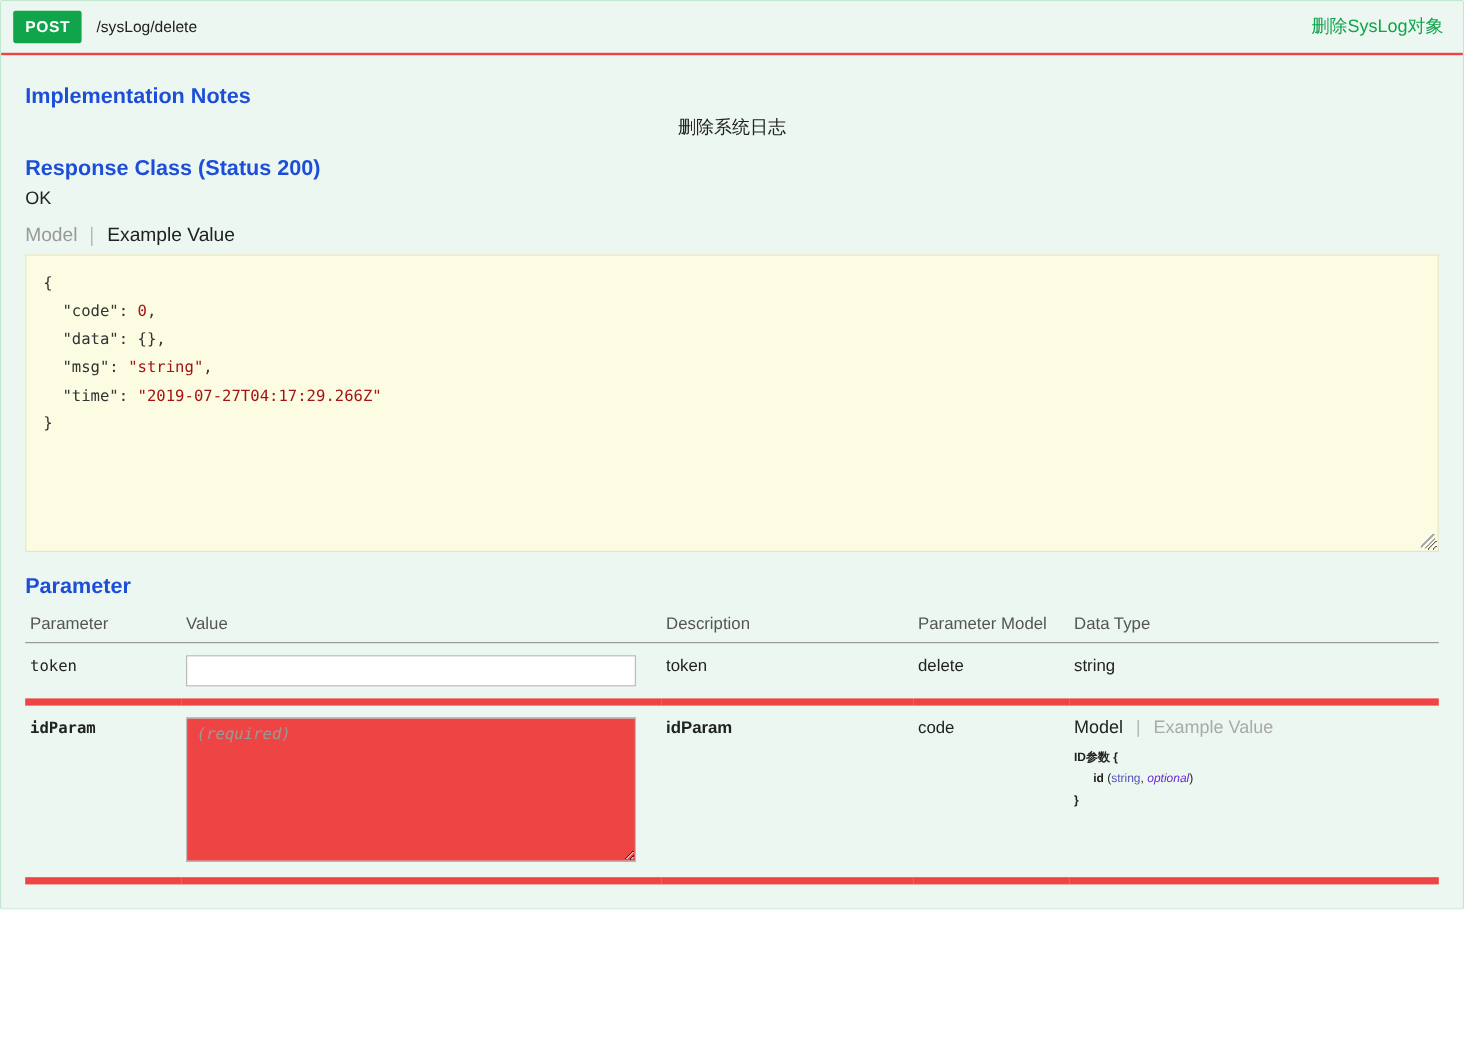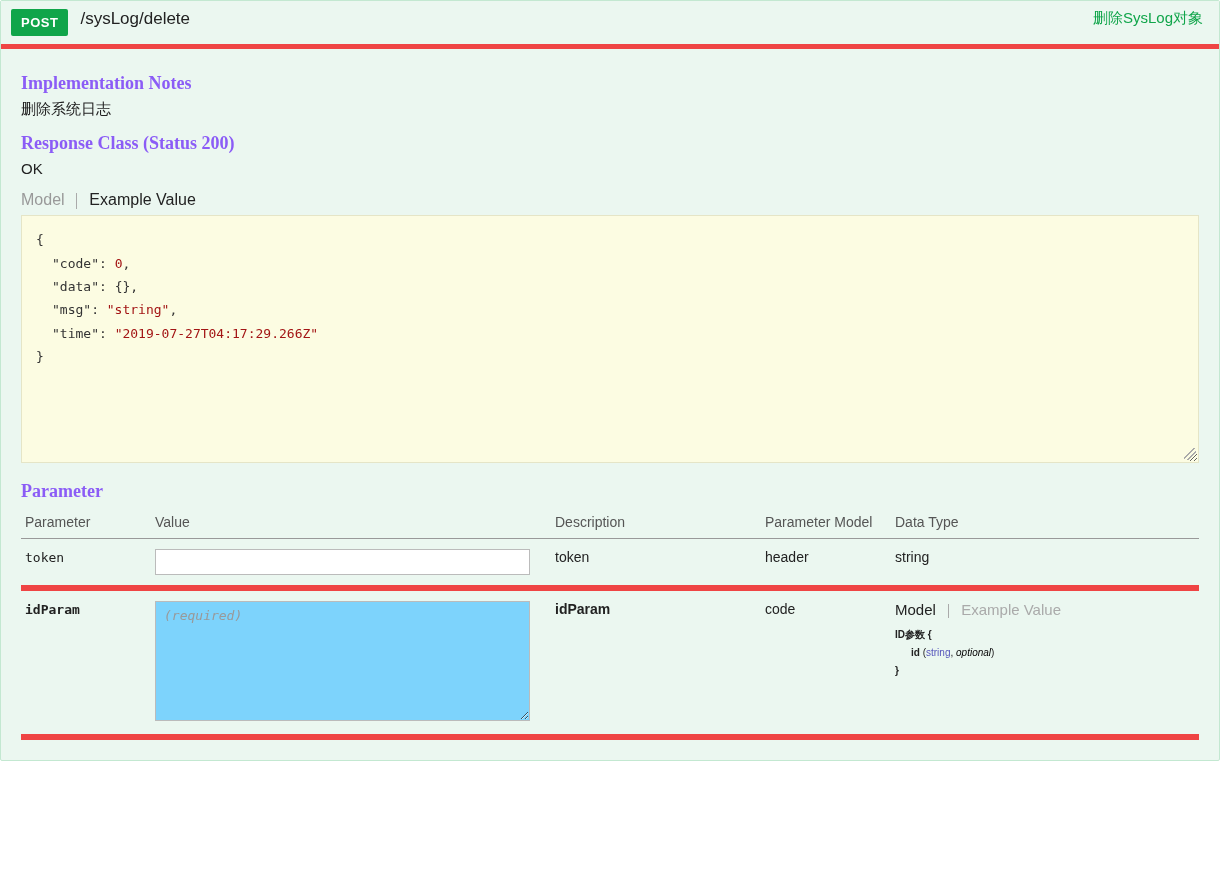--- a/index.html
+++ b/index.html
@@ -11,62 +11,62 @@
   }
   .op-container {
     background: #ebf7f0;
     border: 1px solid #c3e8d1;
     border-radius: 2px;
     margin: 0;
     width: 1220px;
   }
   .op-header {
     display: flex;
-    align-items: flex-start;
+    align-items: center;
     padding: 8px 10px;
-    border-bottom: 5px solid #ef4444;
+    border-bottom: 2px solid #ef4444;
     background: #ebf7f0;
   }
   .method-badge {
     background: #10a54a;
     color: #fff;
     font-weight: 600;
     font-size: 13px;
     padding: 6px 10px;
     border-radius: 2px;
     letter-spacing: 0.5px;
   }
   .path {
-    font-size: 17px;
+    font-size: 13px;
     color: #222;
     margin-left: 12px;
     flex: 1;
   }
   .summary-right {
     color: #10a54a;
     font-size: 15px;
     margin-right: 6px;
   }
   .op-body {
     padding: 14px 20px 20px 20px;
   }
   h4.section {
-    color: #8b5cf6;
+    color: #1d4ed8;
     font-weight: 600;
     font-size: 18px;
     margin: 10px 0 6px 0;
-    font-family: Liberation Serif, serif;
   }
   h4.section.params {
     margin-top: 18px;
   }
   .notes-text {
     font-size: 15px;
     color: #222;
     margin-bottom: 14px;
+    text-align: center;
   }
   .ok-text {
     font-size: 15px;
     color: #222;
     margin-bottom: 14px;
   }
   .tabs {
     margin-bottom: 6px;
   }
   .tab {
@@ -151,21 +151,21 @@
     height: 26px;
     border: 1px solid #bbb;
     background: #fff;
     padding: 2px 6px;
     font-size: 13px;
   }
   textarea.body-field {
     width: 375px;
     height: 120px;
     border: 1px solid #bbb;
-    background: #7dd3fc;
+    background: #ef4444;
     padding: 6px 8px;
     font-family: Consolas, Menlo, monospace;
     font-size: 13px;
     resize: both;
   }
   textarea.body-field::placeholder { color: #999; font-style: italic; }
   .mini-tabs {
     font-size: 15px;
     margin-bottom: 8px;
   }
@@ -174,21 +174,21 @@
   .mini-tabs .mtab.inactive { color:#aaa; }
   .mini-tabs .msep {
     display:inline-block; border-left:1px solid #aaa; height:14px;
     vertical-align:middle; margin: 0 8px;
   }
   .model-schema {
     font-size: 10px;
     line-height: 1.8;
   }
   .model-schema .type-link { color: #5555bb; }
-  .model-schema .optional { font-style: italic; color: #000000; }
+  .model-schema .optional { font-style: italic; color: #6d28d9; }
   .model-schema .indent { padding-left: 16px; }
 </style>
 </head>
 <body>
 
 <div class="op-container">
 
   <div class="op-header">
     <span class="method-badge">POST</span>
     <span class="path">/sysLog/delete</span>
@@ -232,21 +232,21 @@
           <th class="col-desc">Description</th>
           <th class="col-ptype">Parameter Model</th>
           <th>Data Type</th>
         </tr>
       </thead>
       <tbody>
         <tr>
           <td><span class="param-name">token</span></td>
           <td><input type="text" class="text-field" value="" style=""></td>
           <td>token</td>
-          <td>header</td>
+          <td>delete</td>
           <td>string</td>
         </tr>
         <tr>
           <td><span class="param-name required">idParam</span></td>
           <td><textarea class="body-field" placeholder="(required)" style=""></textarea></td>
           <td style="font-weight:600">idParam</td>
           <td>code</td>
           <td>
             <div class="mini-tabs">
               <span class="mtab active">Model</span>

